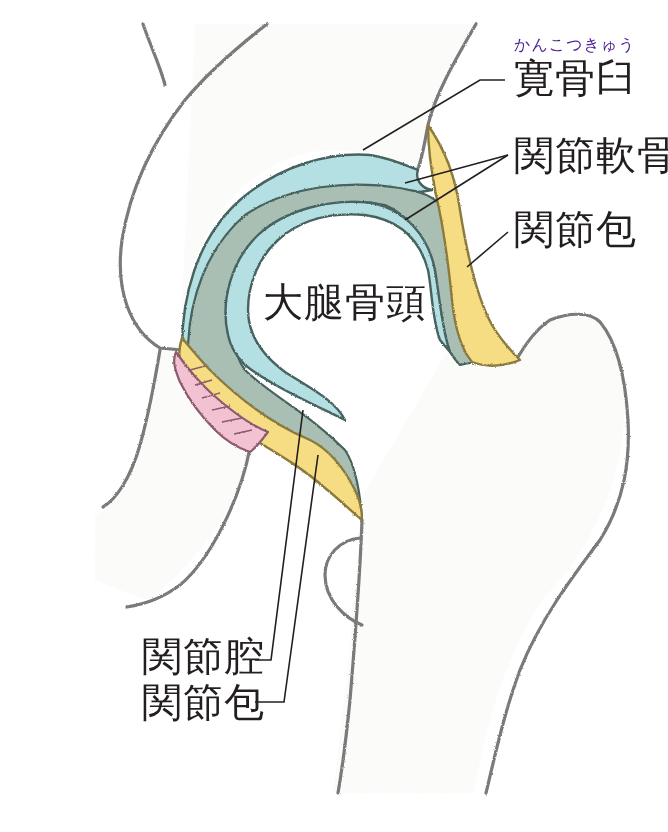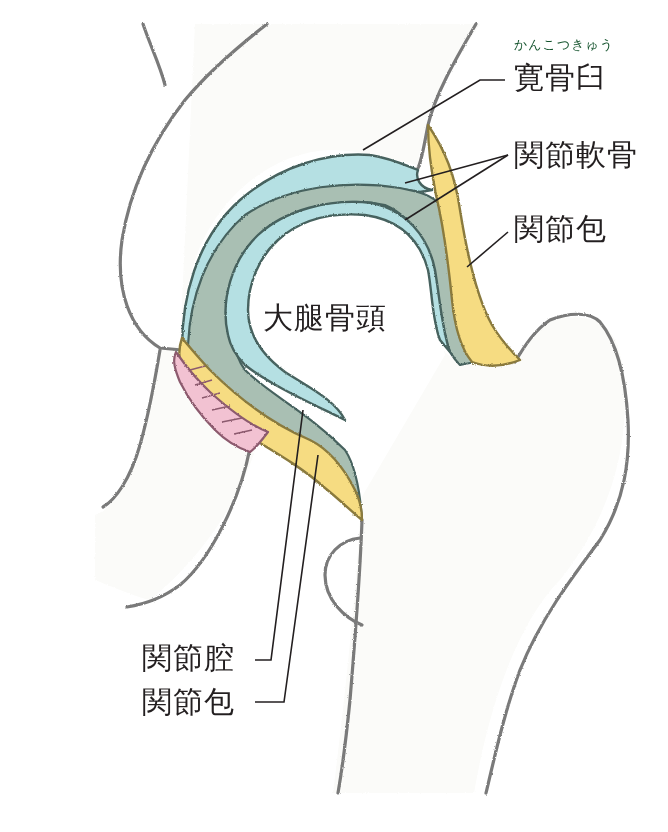--- a/index.html
+++ b/index.html
@@ -17,33 +17,33 @@
     }
     #illustration {
       position: absolute;
       left: 0;
       top: 0;
       width: 668px;
       height: 832px;
     }
     .label {
       position: absolute;
-      font-size: 30px;
+      font-size: 40px;
       line-height: 36px;
       letter-spacing: 1px;
       white-space: nowrap;
       color: #231f20;
     }
     .ruby {
       position: absolute;
-      font-size: 13px;
+      font-size: 16px;
       line-height: 16px;
       letter-spacing: 1px;
       white-space: nowrap;
-      color: #14532d;
+      color: #4c1d95;
     }
     .outline {
       fill: none;
       stroke: #7a7a7a;
       stroke-width: 3.2;
       stroke-linecap: round;
       stroke-linejoin: round;
     }
     .leader {
       fill: none;
@@ -147,17 +147,17 @@
   </g>
 </svg>
 
 <div class="ruby" style="left:514px; top:37px;">かんこつきゅう</div>
 <div class="label" style="left:514px; top:60px;">寛骨臼</div>
 
 <div class="label" style="left:514px; top:137px;">関節軟骨</div>
 
 <div class="label" style="left:514px; top:211px;">関節包</div>
 
-<div class="label" style="left:263px; top:300px;">大腿骨頭</div>
+<div class="label" style="left:263px; top:284px;">大腿骨頭</div>
 
 <div class="label" style="left:142px; top:642px;font-family:Liberation Mono, monospace;">関節腔</div>
 
 <div class="label" style="left:142px; top:684px;">関節包</div>
 
 </body></html>

